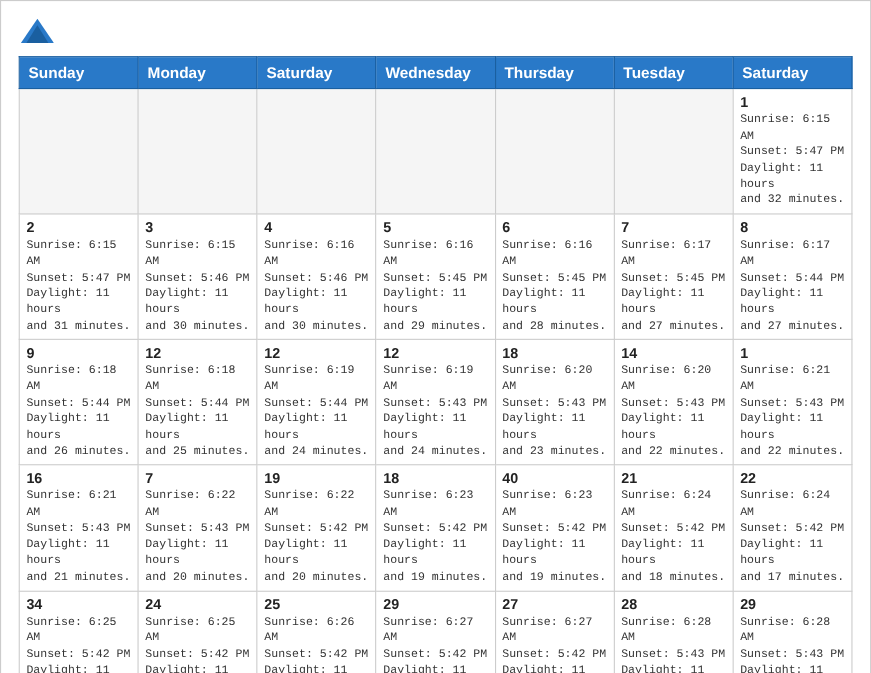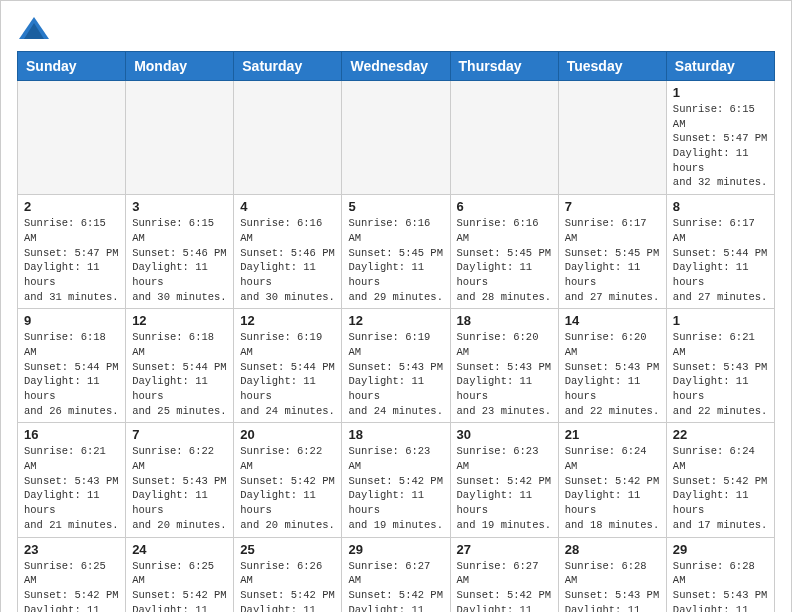--- a/index.html
+++ b/index.html
@@ -214,43 +214,43 @@
         <tr>
           <td>
             <span class="day-number">16</span>
             <div class="day-info">Sunrise: 6:21 AM<br>Sunset: 5:43 PM<br>Daylight: 11 hours<br>and 21 minutes.</div>
           </td>
           <td>
             <span class="day-number">7</span>
             <div class="day-info">Sunrise: 6:22 AM<br>Sunset: 5:43 PM<br>Daylight: 11 hours<br>and 20 minutes.</div>
           </td>
           <td>
-            <span class="day-number">20</span>
+            <span class="day-number">19</span>
             <div class="day-info">Sunrise: 6:22 AM<br>Sunset: 5:42 PM<br>Daylight: 11 hours<br>and 20 minutes.</div>
           </td>
           <td>
             <span class="day-number">18</span>
             <div class="day-info">Sunrise: 6:23 AM<br>Sunset: 5:42 PM<br>Daylight: 11 hours<br>and 19 minutes.</div>
           </td>
           <td>
-            <span class="day-number">30</span>
+            <span class="day-number">40</span>
             <div class="day-info">Sunrise: 6:23 AM<br>Sunset: 5:42 PM<br>Daylight: 11 hours<br>and 19 minutes.</div>
           </td>
           <td>
             <span class="day-number">21</span>
             <div class="day-info">Sunrise: 6:24 AM<br>Sunset: 5:42 PM<br>Daylight: 11 hours<br>and 18 minutes.</div>
           </td>
           <td>
             <span class="day-number">22</span>
             <div class="day-info">Sunrise: 6:24 AM<br>Sunset: 5:42 PM<br>Daylight: 11 hours<br>and 17 minutes.</div>
           </td>
         </tr>
         <tr>
           <td>
-            <span class="day-number">23</span>
+            <span class="day-number">34</span>
             <div class="day-info">Sunrise: 6:25 AM<br>Sunset: 5:42 PM<br>Daylight: 11 hours<br>and 17 minutes.</div>
           </td>
           <td>
             <span class="day-number">24</span>
             <div class="day-info">Sunrise: 6:25 AM<br>Sunset: 5:42 PM<br>Daylight: 11 hours<br>and 16 minutes.</div>
           </td>
           <td>
             <span class="day-number">25</span>
             <div class="day-info">Sunrise: 6:26 AM<br>Sunset: 5:42 PM<br>Daylight: 11 hours<br>and 16 minutes.</div>
           </td>

